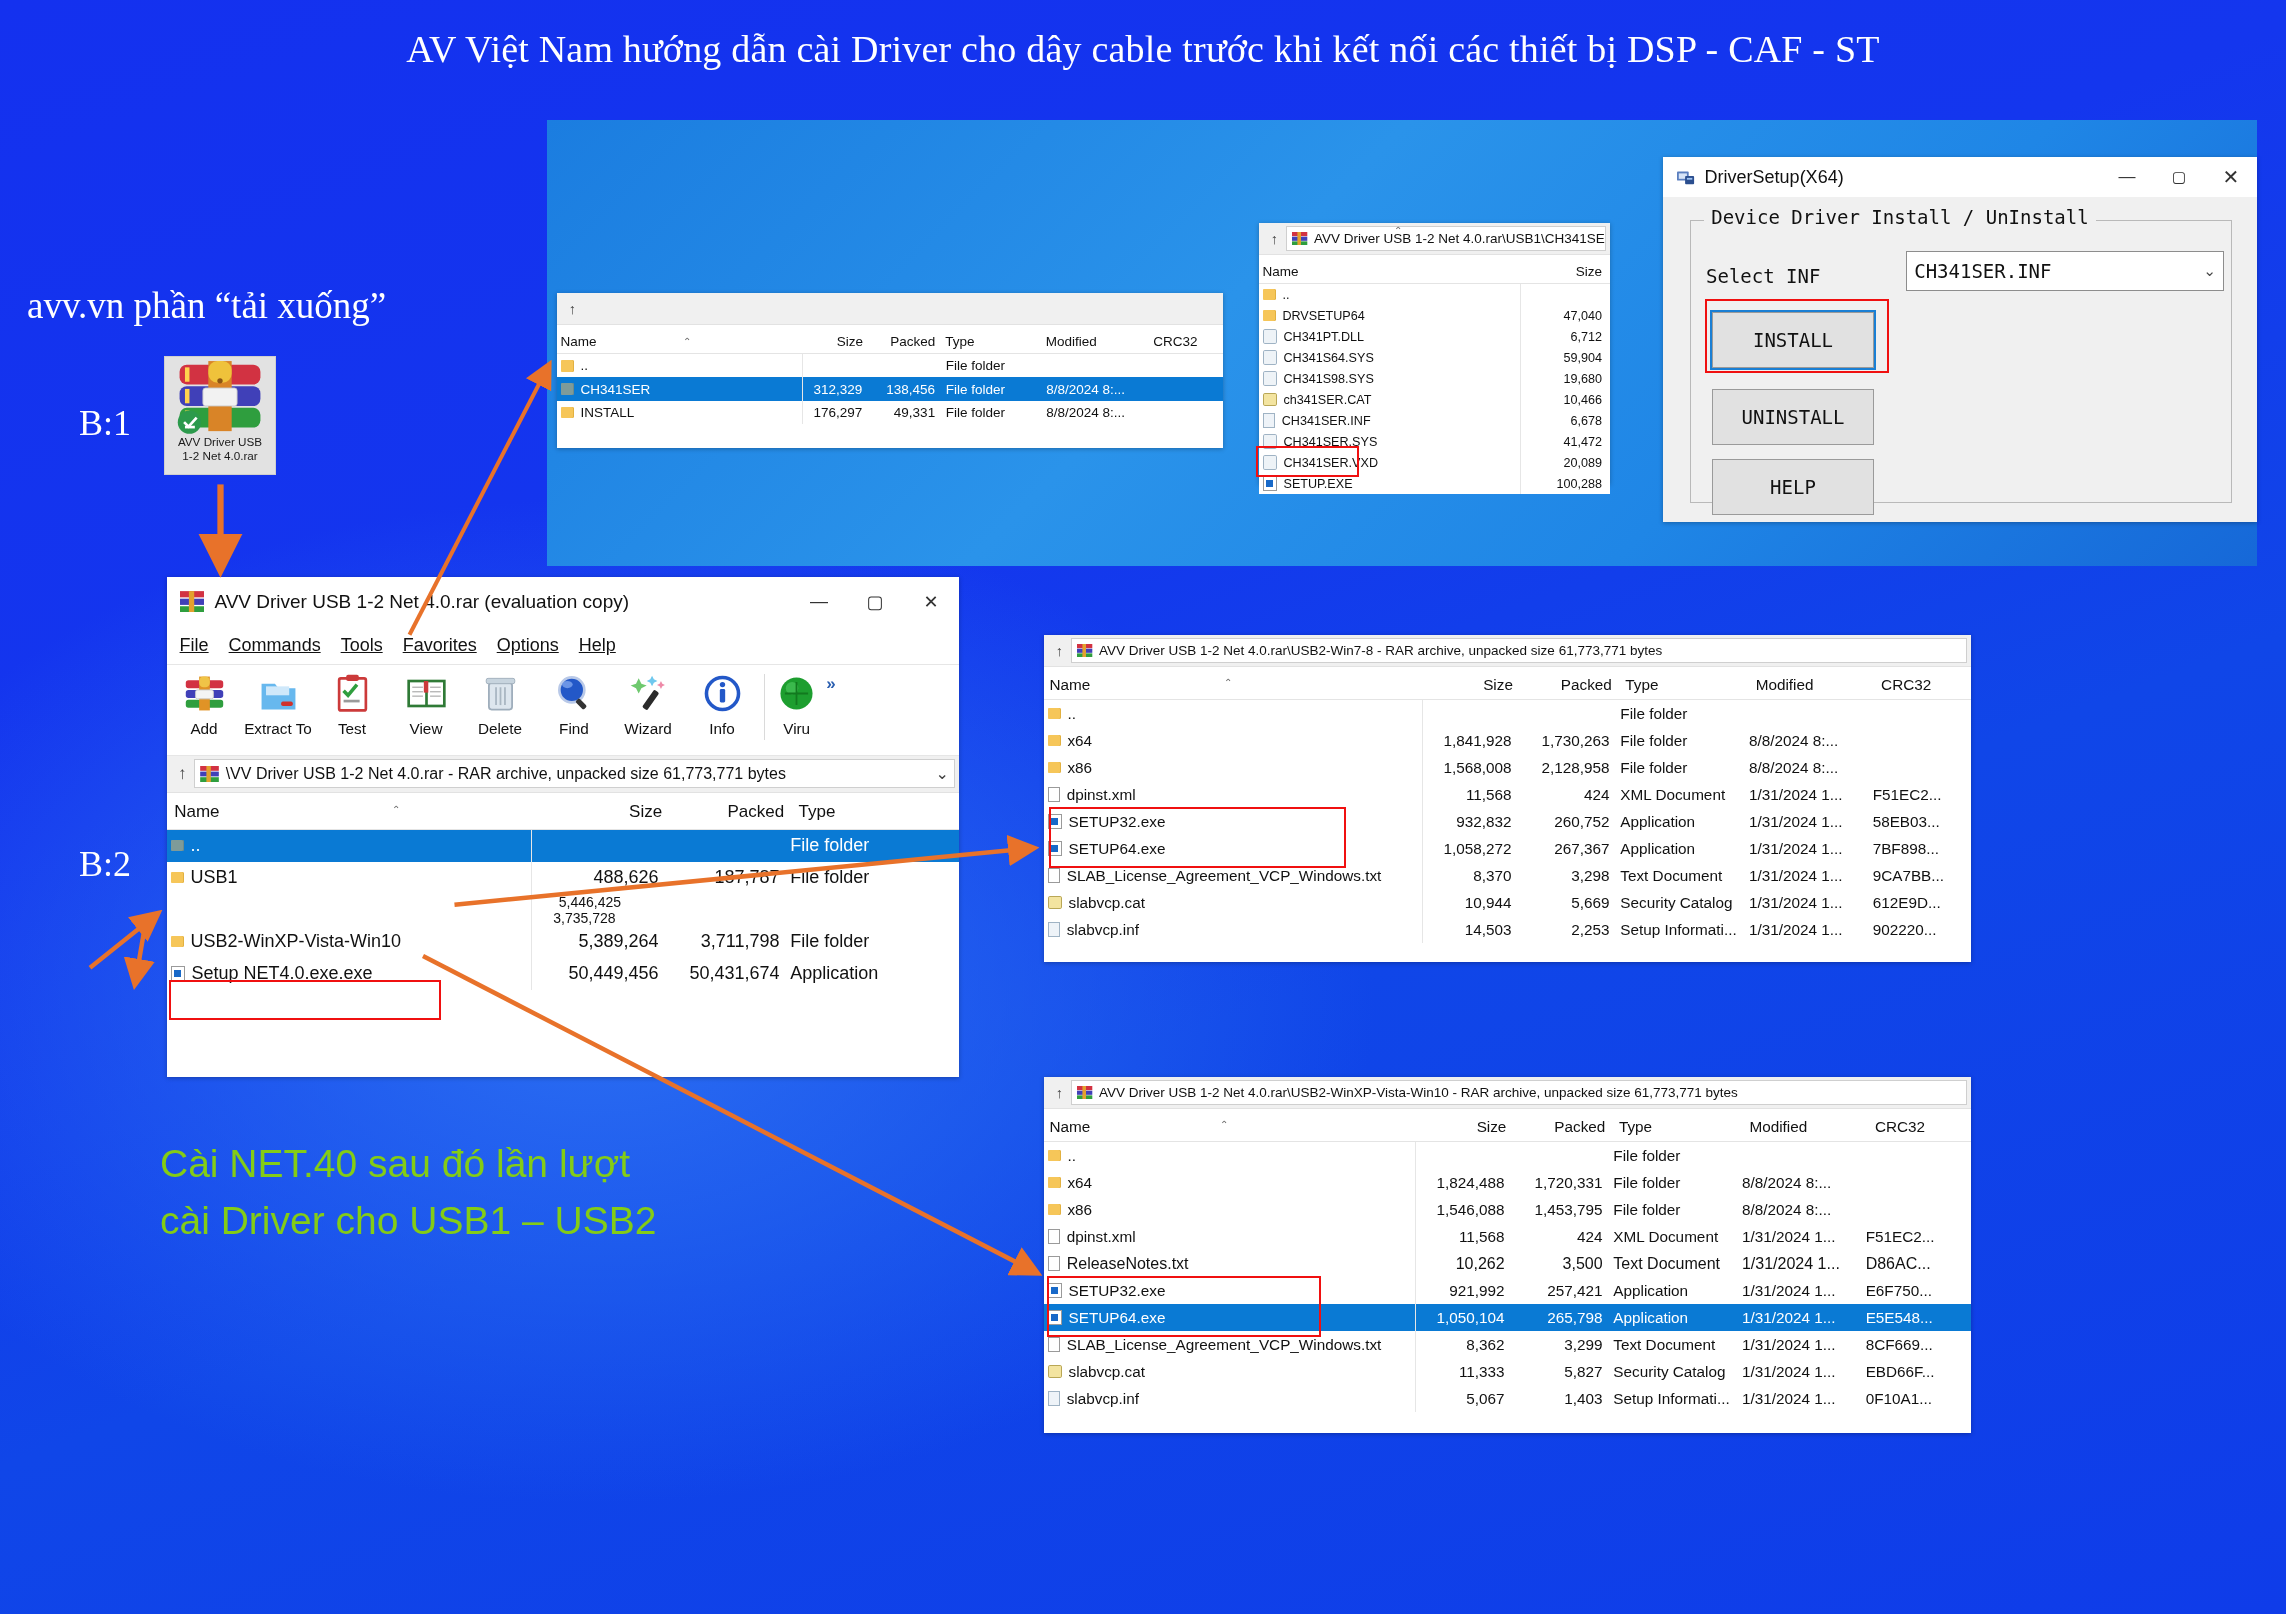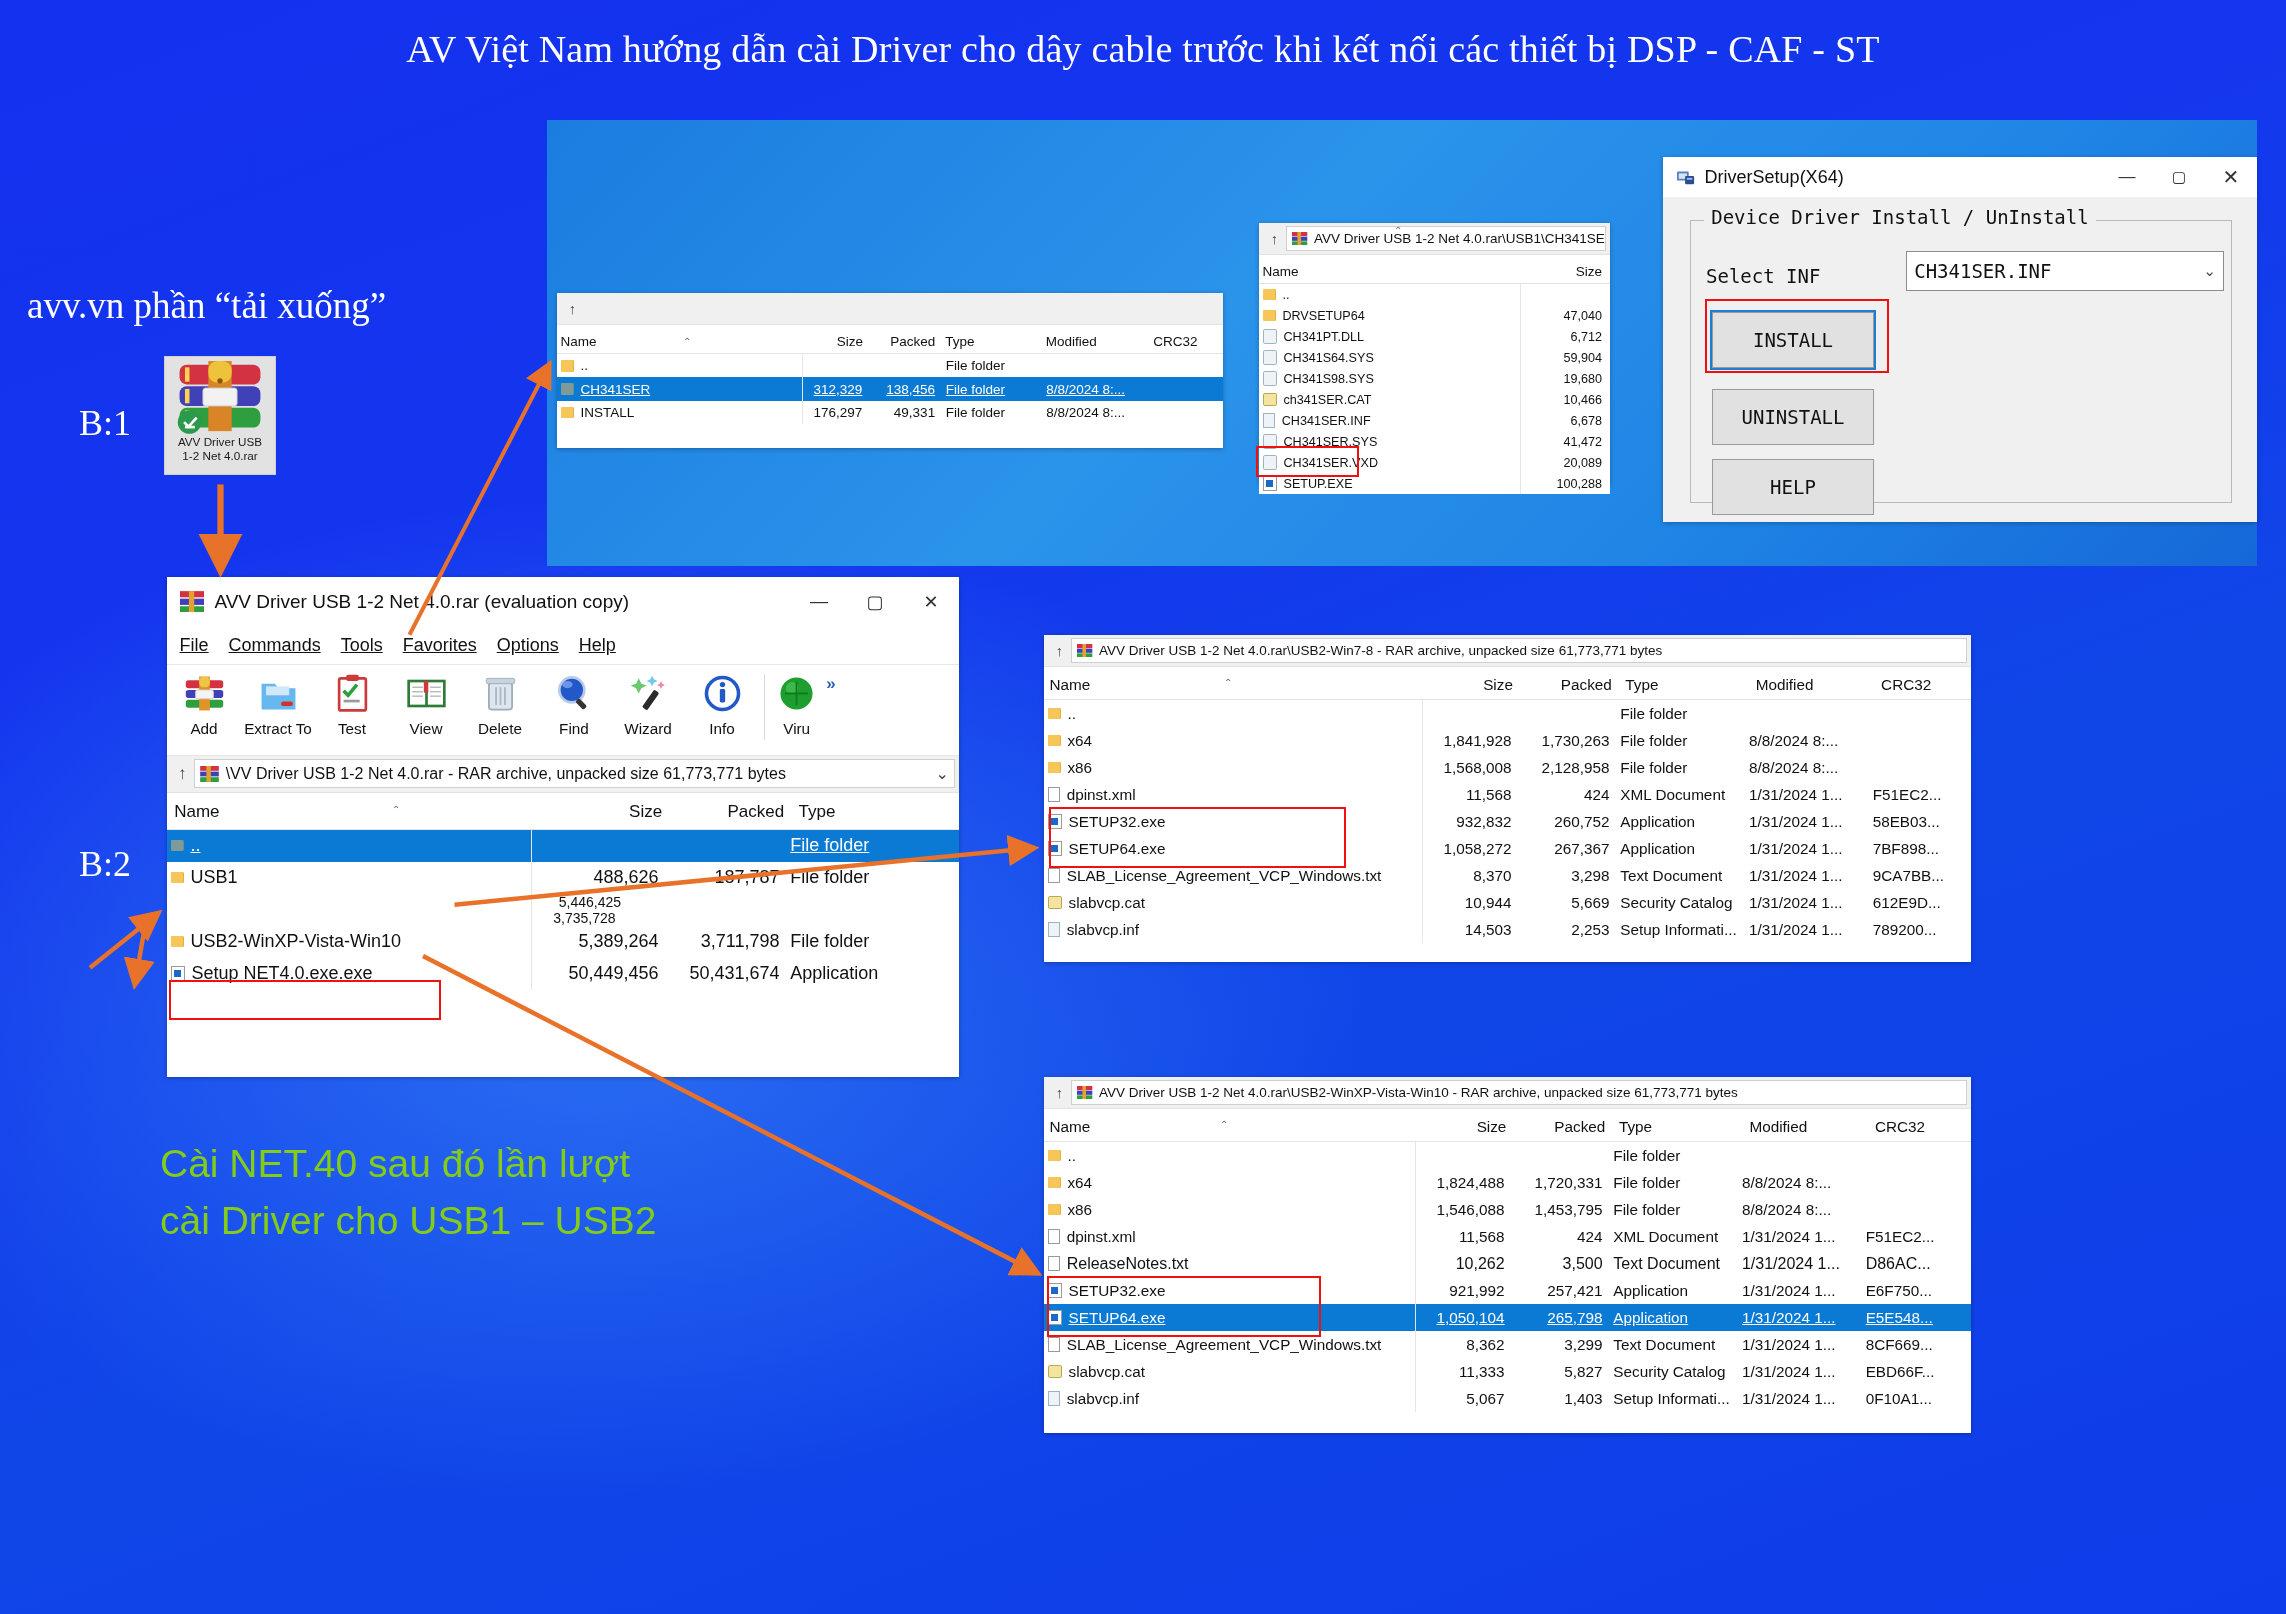--- a/index.html
+++ b/index.html
@@ -56,21 +56,21 @@
     border:0.9px solid #cfcfcf;padding:0 5.4px;font-size:13.5px;color:#111;
     white-space:nowrap;overflow:hidden;
   }
   .rar-mini{width:15.3px;height:13.5px;flex:0 0 auto;}
   .hdrow{
     display:flex;align-items:flex-end;height:28px;background:#fff;
     border-bottom:0.9px solid #e4e4e4;font-size:13.5px;color:#111;
   }
   .hdrow>div{padding-bottom:3.6px;}
   .row{display:flex;align-items:center;height:23.4px;font-size:13.5px;color:#111;}
-  .row.sel{background:#0a7ad4;color:#fff;text-decoration:underline;}
+  .row.sel{background:#0a7ad4;color:#fff;}
   .row .nm{display:flex;align-items:center;gap:6.3px;padding-left:3.6px;overflow:hidden;white-space:nowrap;}
   .num{text-align:right;padding-right:8px;white-space:nowrap;}
   .txt{text-align:left;padding-left:2.7px;white-space:nowrap;overflow:hidden;}
   .sortcaret{font-size:10px;color:#666;}
   
   .ic-folder{display:inline-block;width:13.5px;height:11.7px;background:#f6c659;border-radius:0.9px 1.8px 1.8px 0.9px;
              box-shadow:inset -0.9px 0 0 #e0ae3e;}
   .ic-folder.gray{background:#7e9b99;box-shadow:inset -0.9px 0 0 #6d8a88;}
   .ic-exe{display:inline-block;width:12.6px;height:12.6px;background:#fff;border:0.9px solid #9a9a9a;position:relative;}
   .ic-exe:after{content:"";position:absolute;left:2.7px;top:2.7px;width:7.2px;height:7.2px;background:#1869c8;}
@@ -624,21 +624,21 @@
       </div>
       <div class="row" style="height: 27px; font-size: 15.3px;">
         <div class="nm" style="width:378px">
           <span class="ic-inf"></span>
           <span>slabvcp.inf</span>
         </div>
         <div class="num" style="width:86px">14,503</div>
         <div class="num" style="width:90px">2,253</div>
         <div class="txt" style="width:126px">Setup Informati...</div>
         <div class="txt" style="width:121px">1/31/2024 1...</div>
-        <div class="txt" style="width:90px">789200...</div>
+        <div class="txt" style="width:90px">902220...</div>
       </div>
       <div style="position: absolute; left: 378px; top: 0px; bottom: 0px; width: 0.9px; background: rgb(230, 230, 230);"></div>
       <div style="height: 100%; background: linear-gradient(90deg, rgb(246, 246, 246) 0px, rgb(246, 246, 246) 378px, rgb(255, 255, 255) 378px); position: absolute; left: 0px; right: 0px; top: 0px; z-index: -1;"></div>
     </div>
 </div>
 <div class="redbox" style="left:1049px;top:807px;width:293px;height:57px;"></div>
 
 <div class="win" id="w-uxp" style="left:1044px;top:1077px;width:927px;height:356px;">
   <div class="addrbar">
     <div class="up">↑</div>

